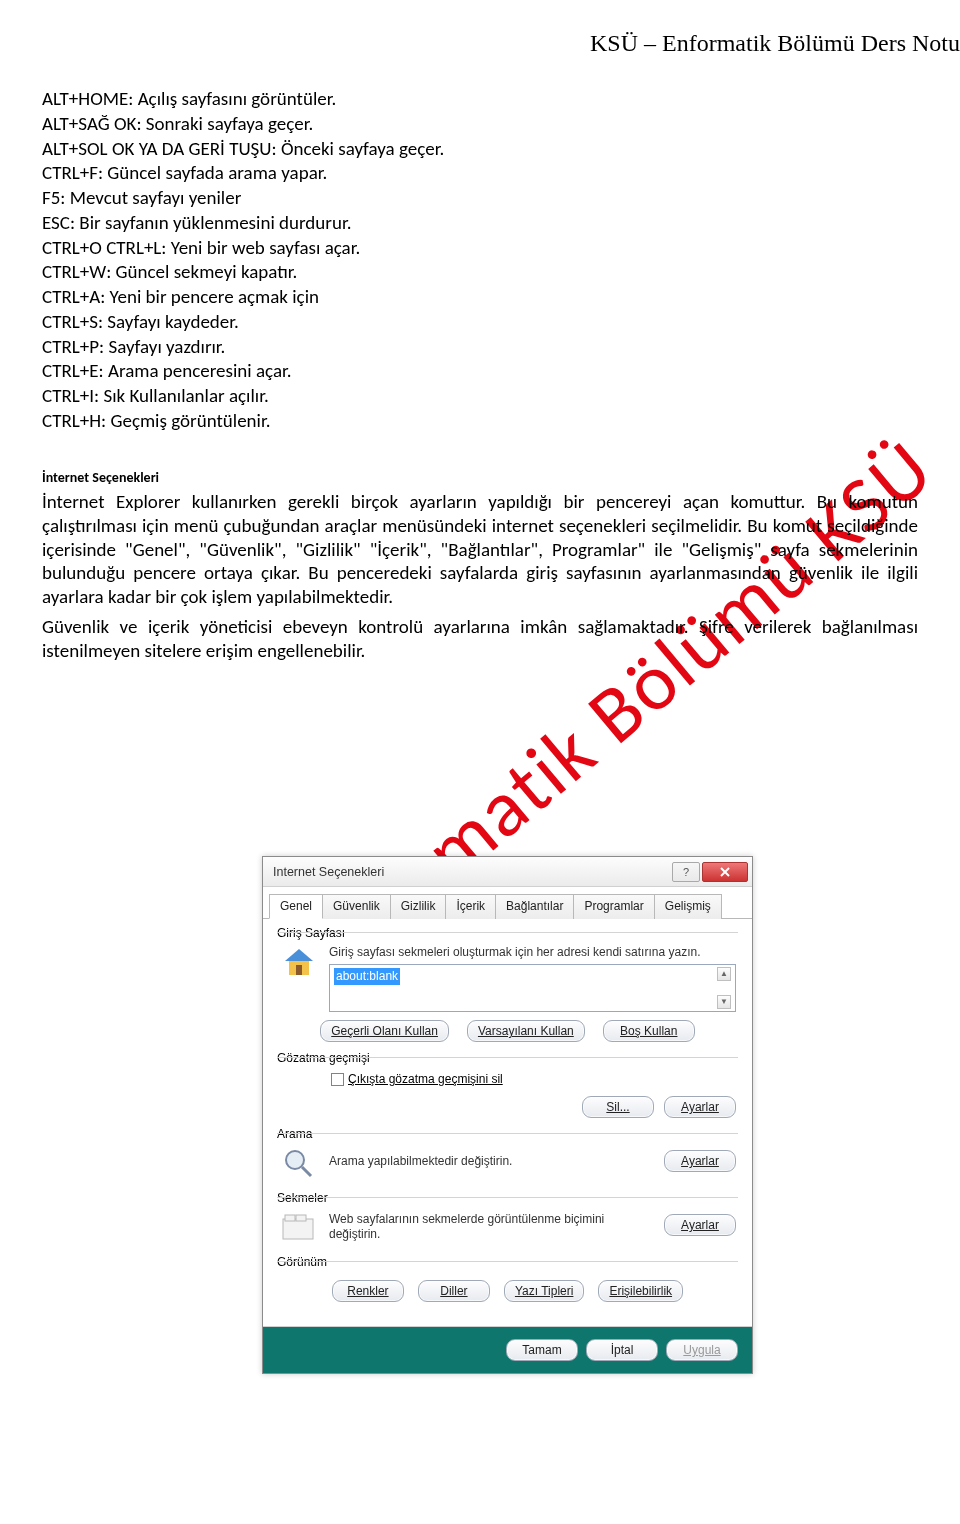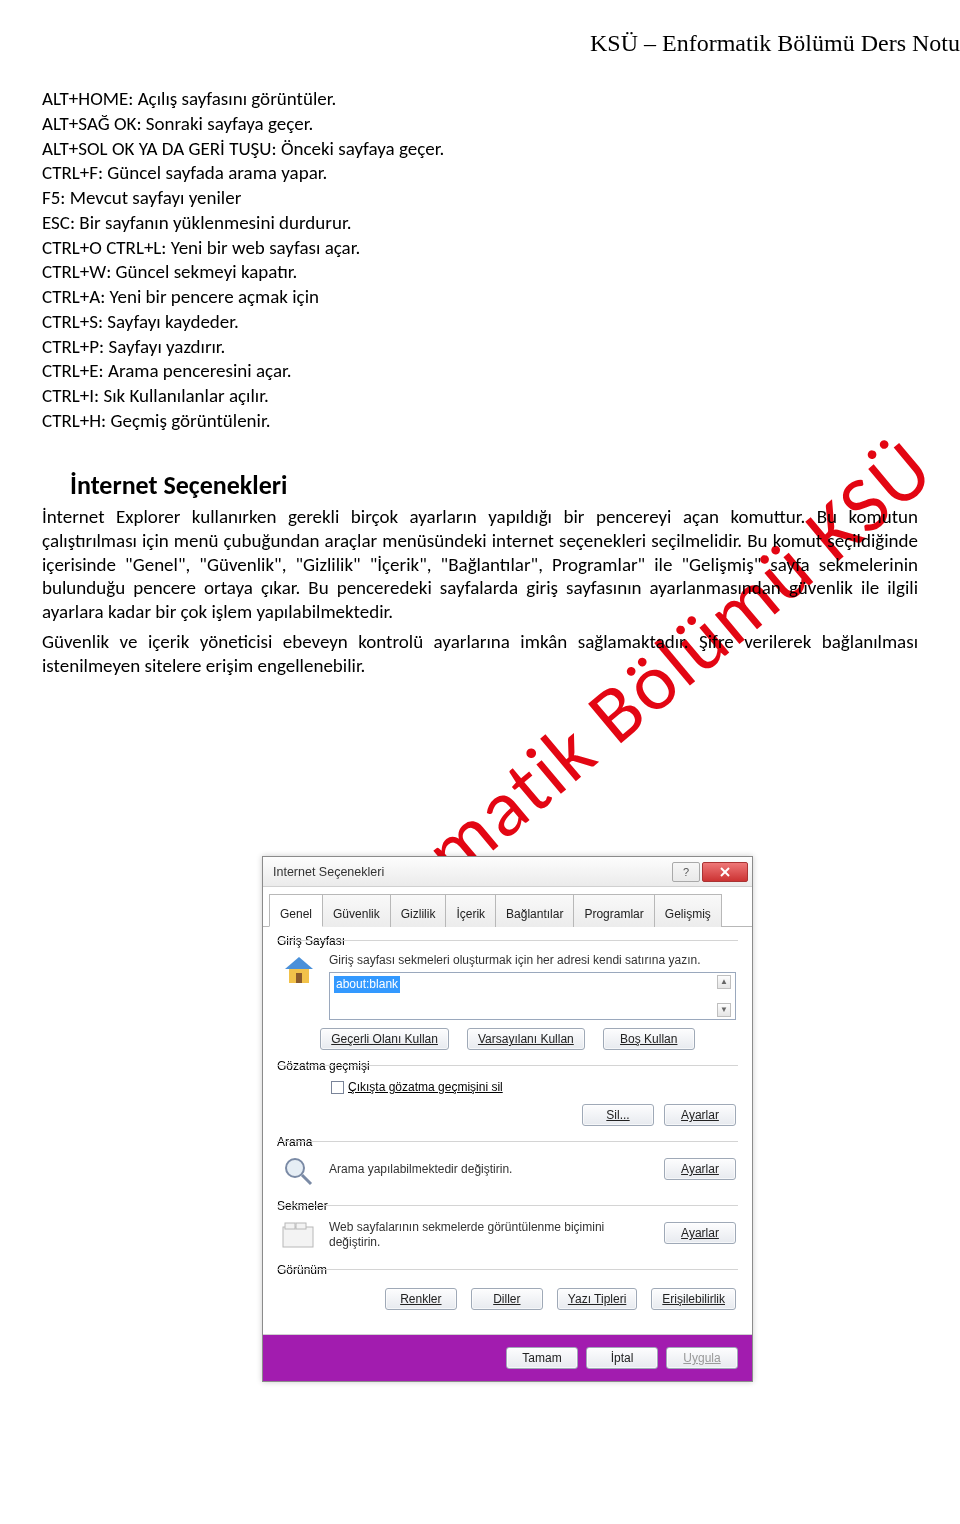--- a/index.html
+++ b/index.html
@@ -25,22 +25,21 @@
     line-height: 1.25;
     position: relative;
     z-index: 2;
   }
   .content p { margin: 0 0 1px 0; }
   .section-title {
     font-weight: bold;
     margin-top: 36px;
     margin-bottom: 4px;
     font-family: Calibri, Arial, sans-serif;
-    font-size: 26px;
-    margin-left: 28px;
+    font-size: 14px;
   }
   .para {
     text-align: justify;
     margin-bottom: 2px;
   }
   .watermark {
     position: absolute;
     top: 670px;
     left: 200px;
     font-size: 80px;
@@ -96,21 +95,21 @@
     border-radius: 2px;
   }
   .tabstrip {
     display: flex;
     padding: 6px 6px 0 6px;
     background: #fff;
     border-bottom: 1px solid #b8b8b8;
     gap: 0;
   }
   .tab {
-    padding: 12px 10px 5px 10px;
+    padding: 4px 10px 5px 10px;
     font-size: 12px;
     border: 1px solid #b8b8b8;
     border-bottom: none;
     background: linear-gradient(#f9f9f9, #ececec);
     margin-right: -1px;
     position: relative;
     top: 1px;
     cursor: pointer;
     color: #222;
   }
@@ -196,29 +195,29 @@
     display: flex; align-items: center; justify-content: center;
     font-size: 8px; color: #666;
   }
   .btn-row {
     display: flex;
     justify-content: flex-end;
     gap: 10px;
     padding: 8px 0 2px 52px;
   }
   .btn-row.center { justify-content: center; padding-left: 0; gap: 18px; }
-  .btn-row.four { padding-left: 0; gap: 14px; }
+  .btn-row.four { justify-content: center; padding-left: 0; gap: 14px; }
   .win-btn {
     min-width: 92px;
     padding: 3px 10px;
     font-size: 12px;
     text-align: center;
     background: linear-gradient(#fdfdfe, #e7eaef);
     border: 1px solid #9fa9b7;
-    border-radius: 3px;
+    border-radius: 9px;
     color: #222;
     cursor: pointer;
     box-shadow: inset 0 0 0 1px rgba(255,255,255,0.6);
   }
   .win-btn.small { min-width: 72px; }
   .link-underline { text-decoration: underline; }
   .checkbox-row {
     display: flex; align-items: center; gap: 4px;
     padding: 4px 0 2px 52px;
     font-size: 12px;
@@ -226,21 +225,21 @@
   .checkbox {
     width: 13px; height: 13px;
     border: 1px solid #7a8499;
     background: #fff;
   }
   .bottom-bar {
     display: flex;
     justify-content: flex-end;
     gap: 8px;
     padding: 12px 14px;
-    background: #a21caf;
+    background: #0f766e;
     border-top: 1px solid #d0d0d0;
   }
   .bottom-bar .win-btn.disabled { color: #9a9a9a; }
 </style>
 </head>
 <body>
 
 <div class="doc-header">KSÜ – Enformatik Bölümü Ders Notu</div>
 
 <div class="watermark">Enformatik Bölümü KSÜ</div>

